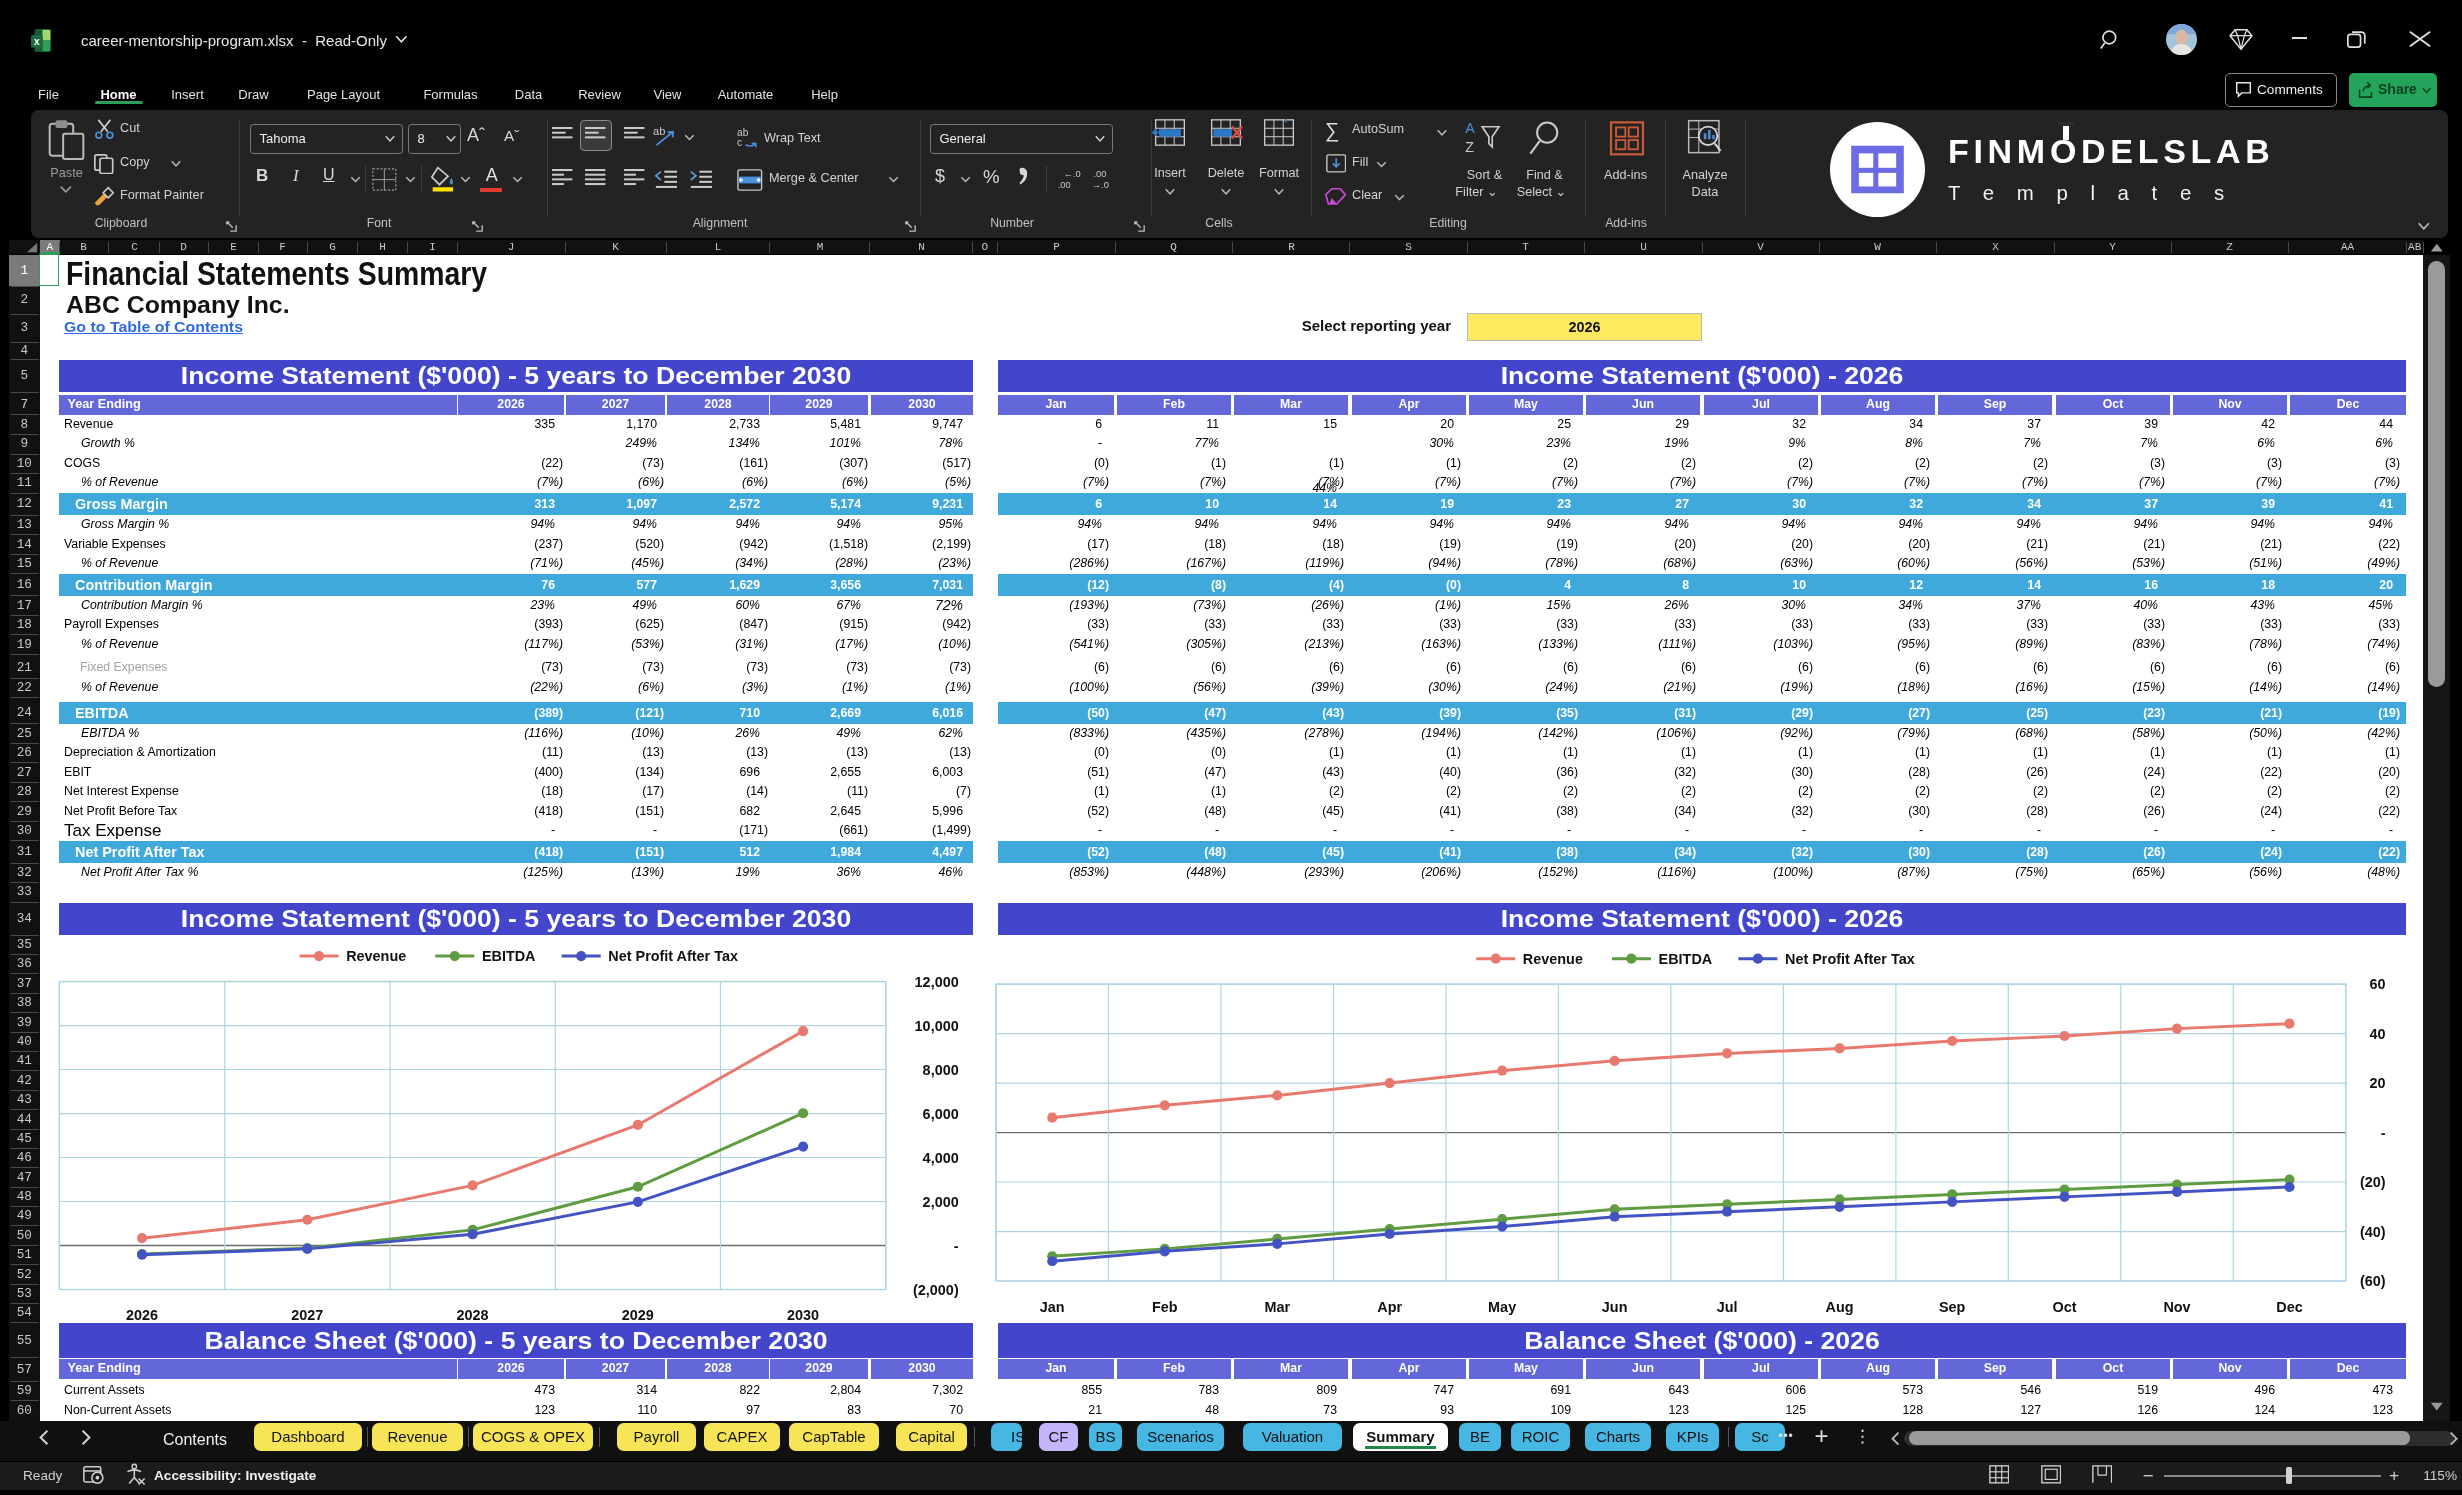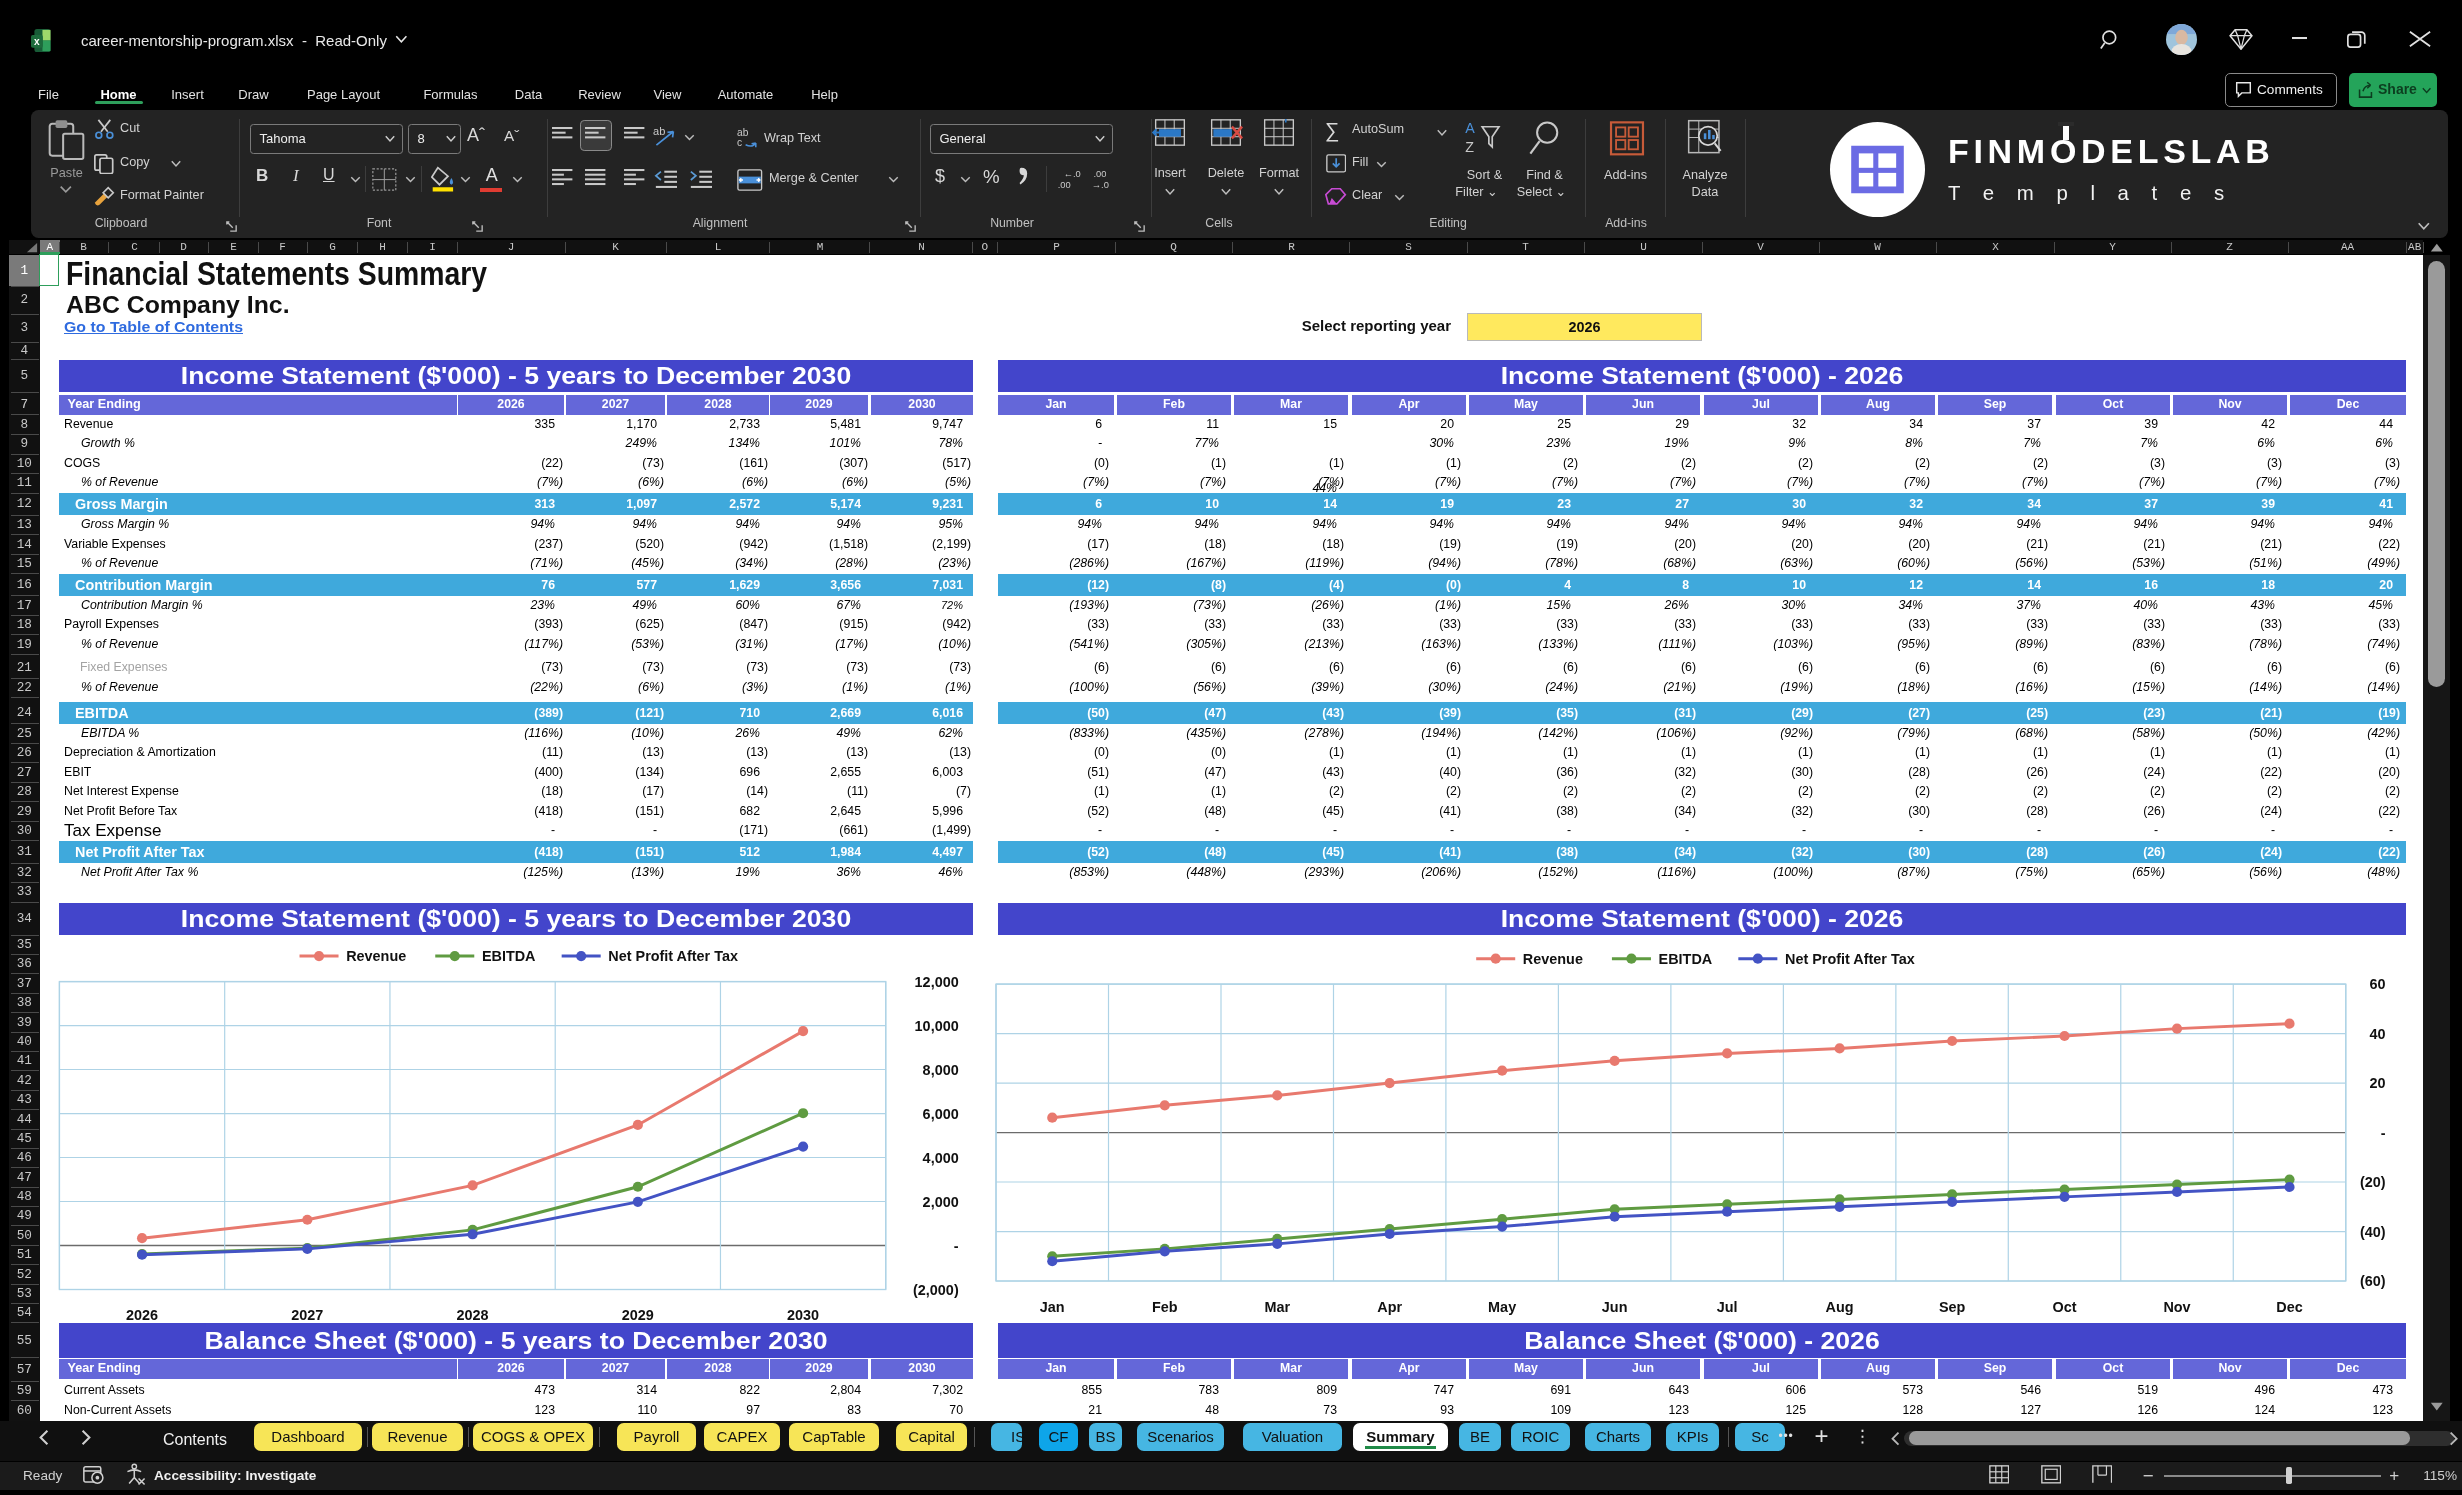--- a/index.html
+++ b/index.html
@@ -634,21 +634,21 @@
     <div style="left:457px;top:574px;width:98px;height:22px;font-weight:bold;color:#fff;font-size:12.3px;text-align:right;line-height:22px;">76</div>
     <div style="left:565px;top:574px;width:92px;height:22px;font-weight:bold;color:#fff;font-size:12.3px;text-align:right;line-height:22px;">577</div>
     <div style="left:666px;top:574px;width:94px;height:22px;font-weight:bold;color:#fff;font-size:12.3px;text-align:right;line-height:22px;">1,629</div>
     <div style="left:770px;top:574px;width:91px;height:22px;font-weight:bold;color:#fff;font-size:12.3px;text-align:right;line-height:22px;">3,656</div>
     <div style="left:870px;top:574px;width:93px;height:22px;font-weight:bold;color:#fff;font-size:12.3px;text-align:right;line-height:22px;">7,031</div>
     <div style="left:81px;top:596px;width:441px;height:19.5px;color:#000;font-size:12.3px;line-height:19.5px;font-style:italic;">Contribution Margin %</div>
     <div style="left:457px;top:596px;width:98px;height:19.5px;color:#000;font-size:12.3px;text-align:right;line-height:19.5px;font-style:italic;">23%</div>
     <div style="left:565px;top:596px;width:92px;height:19.5px;color:#000;font-size:12.3px;text-align:right;line-height:19.5px;font-style:italic;">49%</div>
     <div style="left:666px;top:596px;width:94px;height:19.5px;color:#000;font-size:12.3px;text-align:right;line-height:19.5px;font-style:italic;">60%</div>
     <div style="left:770px;top:596px;width:91px;height:19.5px;color:#000;font-size:12.3px;text-align:right;line-height:19.5px;font-style:italic;">67%</div>
-    <div style="left:870px;top:596px;width:93px;height:19.5px;color:#000;font-size:11px;text-align:right;line-height:19.5px;font-style:italic;">72%</div>
+    <div style="left:870px;top:596px;width:93px;height:19.5px;color:#000;font-size:14px;text-align:right;line-height:19.5px;font-style:italic;">72%</div>
     <div style="left:64px;top:615px;width:441px;height:19.5px;color:#000;font-size:12.3px;line-height:19.5px;">Payroll Expenses</div>
     <div style="left:457px;top:615px;width:106px;height:19.5px;color:#000;font-size:12.3px;text-align:right;line-height:19.5px;">(393)</div>
     <div style="left:565px;top:615px;width:99px;height:19.5px;color:#000;font-size:12.3px;text-align:right;line-height:19.5px;">(625)</div>
     <div style="left:666px;top:615px;width:102px;height:19.5px;color:#000;font-size:12.3px;text-align:right;line-height:19.5px;">(847)</div>
     <div style="left:770px;top:615px;width:98px;height:19.5px;color:#000;font-size:12.3px;text-align:right;line-height:19.5px;">(915)</div>
     <div style="left:870px;top:615px;width:101px;height:19.5px;color:#000;font-size:12.3px;text-align:right;line-height:19.5px;">(942)</div>
     <div style="left:81px;top:635px;width:441px;height:19.5px;color:#000;font-size:12.3px;line-height:19.5px;font-style:italic;">% of Revenue</div>
     <div style="left:457px;top:635px;width:106px;height:19.5px;color:#000;font-size:12.3px;text-align:right;line-height:19.5px;font-style:italic;">(117%)</div>
     <div style="left:565px;top:635px;width:99px;height:19.5px;color:#000;font-size:12.3px;text-align:right;line-height:19.5px;font-style:italic;">(53%)</div>
     <div style="left:666px;top:635px;width:102px;height:19.5px;color:#000;font-size:12.3px;text-align:right;line-height:19.5px;font-style:italic;">(31%)</div>
@@ -1219,21 +1219,21 @@
   </svg>
 <div class="" style="left:144px;top:1425px;width:102px;height:29px;font-size:16px;color:#f0f0f0;text-align:center;line-height:29px;">Contents</div>
 <div style="left:254px;top:1423px;width:108px;height:28px;background:#f7e557;border-radius:6.8px;color:#111;font-size:15px;font-weight:500;text-align:center;line-height:27px;position:absolute;">Dashboard</div>
 <div style="left:372px;top:1423px;width:91px;height:28px;background:#f7e557;border-radius:6.8px;color:#111;font-size:15px;font-weight:500;text-align:center;line-height:27px;position:absolute;">Revenue</div>
 <div style="left:473px;top:1423px;width:120px;height:28px;background:#f7e557;border-radius:6.8px;color:#111;font-size:15px;font-weight:500;text-align:center;line-height:27px;position:absolute;">COGS &amp; OPEX</div>
 <div style="left:617px;top:1423px;width:79px;height:28px;background:#f7e557;border-radius:6.8px;color:#111;font-size:15px;font-weight:500;text-align:center;line-height:27px;position:absolute;">Payroll</div>
 <div style="left:704px;top:1423px;width:76px;height:28px;background:#f7e557;border-radius:6.8px;color:#111;font-size:15px;font-weight:500;text-align:center;line-height:27px;position:absolute;">CAPEX</div>
 <div style="left:789px;top:1423px;width:90px;height:28px;background:#f7e557;border-radius:6.8px;color:#111;font-size:15px;font-weight:500;text-align:center;line-height:27px;position:absolute;">CapTable</div>
 <div style="left:896px;top:1423px;width:71px;height:28px;background:#f7e557;border-radius:6.8px;color:#111;font-size:15px;font-weight:500;text-align:center;line-height:27px;position:absolute;">Capital</div>
 <div style="left:991px;top:1423px;width:31px;height:28px;background:#46b6e3;border-radius:6.8px;color:#111;font-size:15px;font-weight:500;text-align:center;line-height:27px;position:absolute;padding-left:20px;">IS</div>
-<div style="left:1039px;top:1423px;width:39px;height:28px;background:#0ea5e9;border-radius:6.8px;color:#111;font-size:15px;font-weight:500;text-align:center;line-height:27px;position:absolute;">CF</div>
+<div style="left:1039px;top:1423px;width:39px;height:28px;background:#c4b5fd;border-radius:6.8px;color:#111;font-size:15px;font-weight:500;text-align:center;line-height:27px;position:absolute;">CF</div>
 <div style="left:1089px;top:1423px;width:33px;height:28px;background:#46b6e3;border-radius:6.8px;color:#111;font-size:15px;font-weight:500;text-align:center;line-height:27px;position:absolute;">BS</div>
 <div style="left:1137px;top:1423px;width:87px;height:28px;background:#46b6e3;border-radius:6.8px;color:#111;font-size:15px;font-weight:500;text-align:center;line-height:27px;position:absolute;">Scenarios</div>
 <div style="left:1243px;top:1423px;width:99px;height:28px;background:#46b6e3;border-radius:6.8px;color:#111;font-size:15px;font-weight:500;text-align:center;line-height:27px;position:absolute;">Valuation</div>
 <div style="left:1353px;top:1423px;width:95px;height:28px;background:#fff;border-radius:6.8px;color:#111;font-size:15px;font-weight:bold;text-align:center;line-height:27px;position:absolute;">Summary<div style="position:absolute;left:12px;right:12px;bottom:2.5px;height:2.5px;background:#1f8a47;"></div></div>
 <div style="left:1459px;top:1423px;width:42px;height:28px;background:#46b6e3;border-radius:6.8px;color:#111;font-size:15px;font-weight:500;text-align:center;line-height:27px;position:absolute;">BE</div>
 <div style="left:1511px;top:1423px;width:59px;height:28px;background:#46b6e3;border-radius:6.8px;color:#111;font-size:15px;font-weight:500;text-align:center;line-height:27px;position:absolute;">ROIC</div>
 <div style="left:1585px;top:1423px;width:66px;height:28px;background:#46b6e3;border-radius:6.8px;color:#111;font-size:15px;font-weight:500;text-align:center;line-height:27px;position:absolute;">Charts</div>
 <div style="left:1666px;top:1423px;width:53px;height:28px;background:#46b6e3;border-radius:6.8px;color:#111;font-size:15px;font-weight:500;text-align:center;line-height:27px;position:absolute;">KPIs</div>
 <div style="left:1735px;top:1423px;width:50px;height:28px;background:#46b6e3;border-radius:6.8px;color:#111;font-size:15px;font-weight:500;text-align:center;line-height:27px;position:absolute;">Sc</div>
 <div class="" style="left:367px;top:1427px;width:1.3px;height:20.4px;background:#555;"></div>

